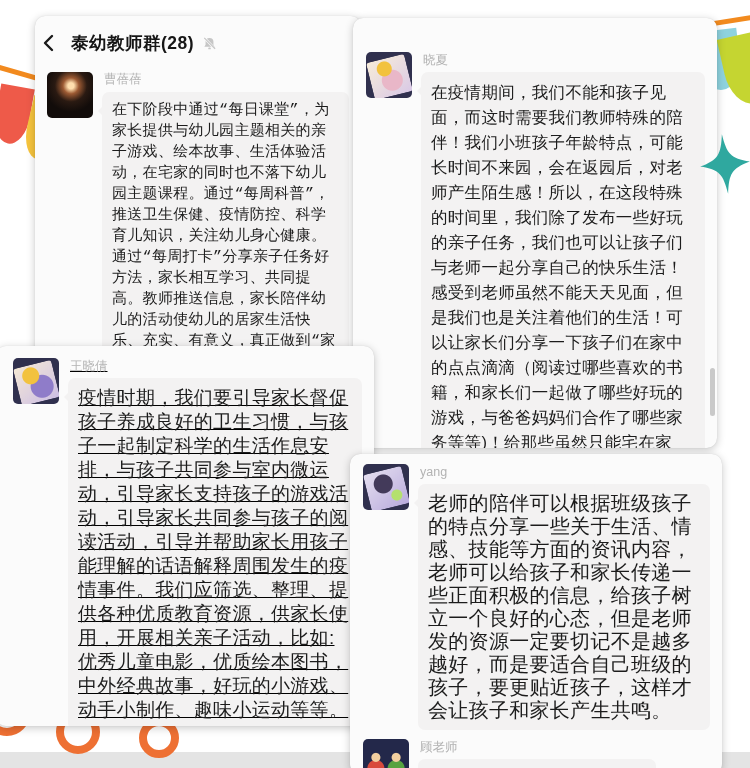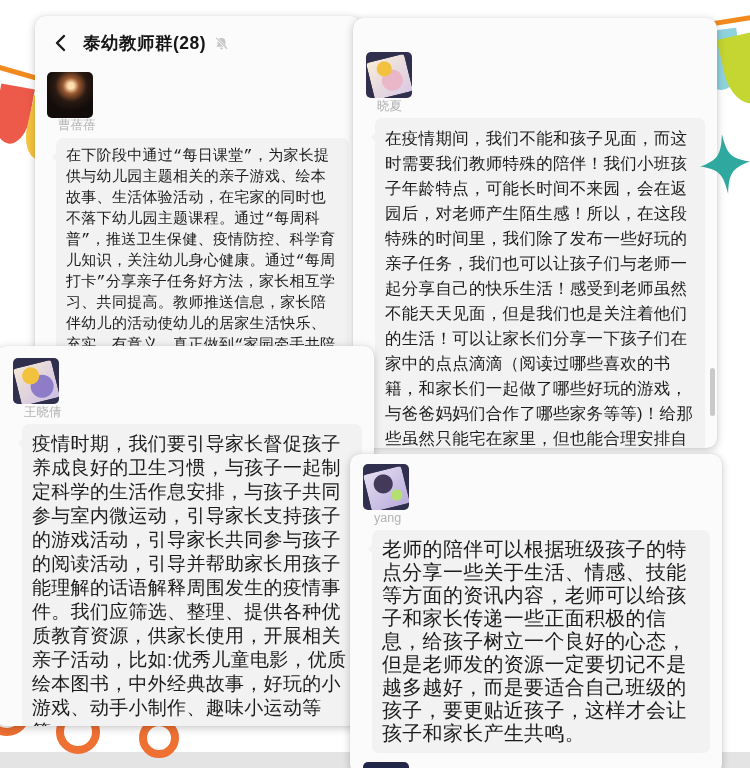--- a/index.html
+++ b/index.html
@@ -28,32 +28,32 @@
   
   .card{
     position:absolute;background:#fbfbfb;border-radius:10px;
     box-shadow:0 2px 8px rgba(0,0,0,.22), 0 0 1px rgba(0,0,0,.15);
     overflow:hidden;
   }
   #card1{left:35px;top:16px;width:326px;height:356px;z-index:2;}
   #card2{left:353px;top:18px;width:364px;height:430px;z-index:3;}
   #card3{left:-4px;top:346px;width:378px;height:380px;z-index:4;}
   #card4{left:350px;top:454px;width:372px;height:320px;z-index:5;}
-  .chat-header{display:flex;align-items:center;height:38px;padding:8px 12px 0 16px;}
+  .chat-header{display:flex;align-items:center;height:38px;padding:8px 12px 0 4px;}
   .back-btn{width:20px;height:20px;display:flex;align-items:center;justify-content:center;cursor:pointer;}
   .group-title{margin-left:12px;font-size:17.5px;font-weight:700;color:#161616;letter-spacing:.5px;}
   .mute-icon{margin-left:8px;display:flex;align-items:center;}
   .scrollbar{position:absolute;border-radius:3px;}
   #sb1{right:2px;top:46px;width:4px;height:28px;background:#7a7a7a;}
   #sb2{right:2px;top:350px;width:5px;height:48px;background:#c9c9c9;}
   
-  .msg{display:flex;align-items:flex-start;flex-direction:column;}
+  .msg{display:flex;align-items:flex-start;}
   #card1 .msg{margin:10px 12px 0 12px;font-family:Liberation Mono, monospace;}
   #card2 .msg{margin:34px 12px 0 13px;}
-  #card3 .msg{margin:12px 12px 0 17px;}
+  #card3 .msg{margin:12px 12px 0 17px;text-decoration:underline;}
   #card4 .msg{margin:10px 12px 0 13px;}
   #card4 .msg + .msg{margin-top:9px;}
   .avatar{width:46px;height:46px;border-radius:5px;flex:none;position:relative;overflow:hidden;cursor:pointer;}
   .mcol{margin-left:9px;flex:1;min-width:0;}
   .sender{font-size:12.5px;color:#b3b3b3;margin:1px 0 4px 2px;line-height:15px;}
   .bubble{
     position:relative;background:#f3f2f2;border-radius:7px;
     padding:8px 10px;color:#1c1c1c;letter-spacing:.3px;
   }
   .bubble::before{

